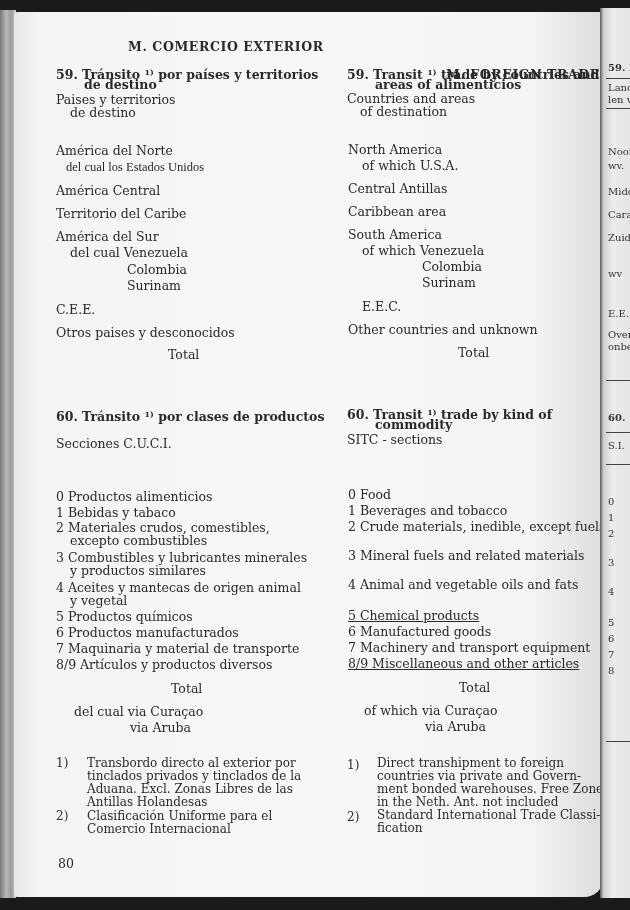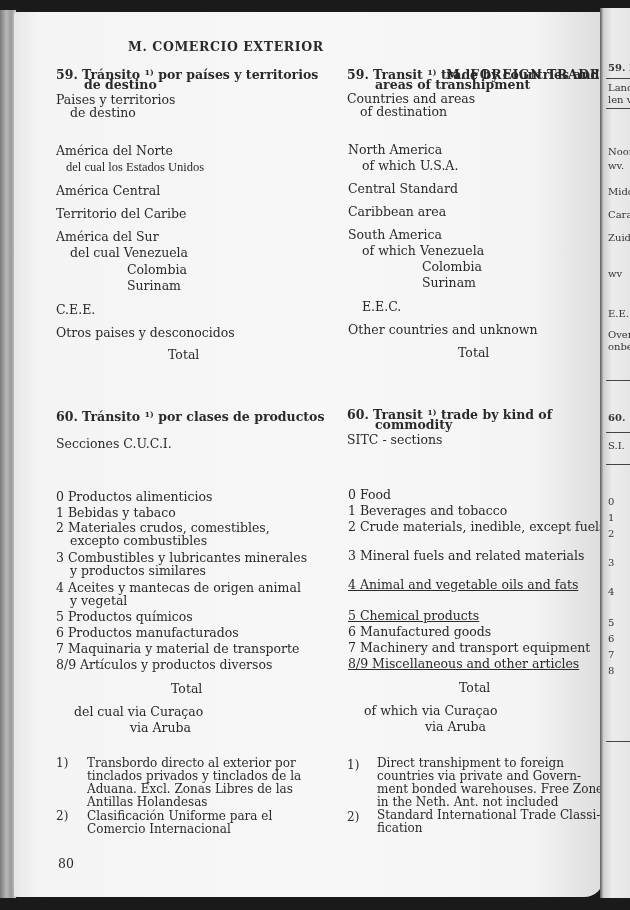--- a/index.html
+++ b/index.html
@@ -65,27 +65,27 @@
   <div class="t" style="left:42px; top:291px;">C.E.E.</div>
   <div class="t" style="left:42px; top:314px;">Otros paises y desconocidos</div>
   <div class="t" style="left:154px; top:336px;">Total</div>
 
   <div class="t b" style="left:333px; top:53px;">
     <span>59.</span>
     <span>Transit</span>
     <sup>1)</sup>
     <span>trade by countries and</span>
   </div>
-  <div class="t b" style="left:361px; top:66px;">areas of transhipment</div>
+  <div class="t b" style="left:361px; top:66px;">areas of alimenticios</div>
   <div class="t" style="left:333px; top:80px;">Countries and areas</div>
   <div class="t" style="left:346px; top:93px;">of destination</div>
 
   <div class="t" style="left:334px; top:131px;">North America</div>
   <div class="t" style="left:348px; top:147px;">of which U.S.A.</div>
-  <div class="t" style="left:334px; top:170px;">Central Standard</div>
+  <div class="t" style="left:334px; top:170px;">Central Antillas</div>
   <div class="t" style="left:334px; top:193px;">Caribbean area</div>
   <div class="t" style="left:334px; top:216px;">South America</div>
   <div class="t" style="left:348px; top:232px;">of which Venezuela</div>
   <div class="t" style="left:408px; top:248px;">Colombia</div>
   <div class="t" style="left:408px; top:264px;">Surinam</div>
   <div class="t" style="left:348px; top:288px;">E.E.C.</div>
   <div class="t" style="left:334px; top:311px;">Other countries and unknown</div>
   <div class="t" style="left:444px; top:334px;">Total</div>
 
   <div class="t b" style="left:42px; top:395px;">
@@ -118,21 +118,21 @@
     <sup>1)</sup>
     <span>trade by kind of</span>
   </div>
   <div class="t b" style="left:361px; top:406px;">commodity</div>
   <div class="t" style="left:333px; top:421px;">SITC - sections</div>
 
   <div class="t" style="left:334px; top:476px;">0 Food</div>
   <div class="t" style="left:334px; top:492px;">1 Beverages and tobacco</div>
   <div class="t" style="left:334px; top:508px;">2 Crude materials, inedible, except fuels</div>
   <div class="t" style="left:334px; top:537px;">3 Mineral fuels and related materials</div>
-  <div class="t" style="left:334px; top:566px;text-decoration:underline;">4 Animal and vegetable oils and fats</div>
+  <div class="t" style="left:334px; top:566px;">4 Animal and vegetable oils and fats</div>
   <div class="t" style="left:334px; top:597px;text-decoration:underline;">5 Chemical products</div>
   <div class="t" style="left:334px; top:613px;">6 Manufactured goods</div>
   <div class="t" style="left:334px; top:629px;">7 Machinery and transport equipment</div>
   <div class="t" style="left:334px; top:645px;text-decoration:underline;">8/9  Miscellaneous and other articles</div>
   <div class="t" style="left:445px; top:669px;">Total</div>
   <div class="t" style="left:350px; top:692px;">of which via Curaçao</div>
   <div class="t" style="left:411px; top:708px;">via Aruba</div>
 
   <div class="t fn" style="left:42px; top:745px;">1)</div>
   <div class="t fn" style="left:73px; top:758px;">tinclados privados y tinclados de la</div>

